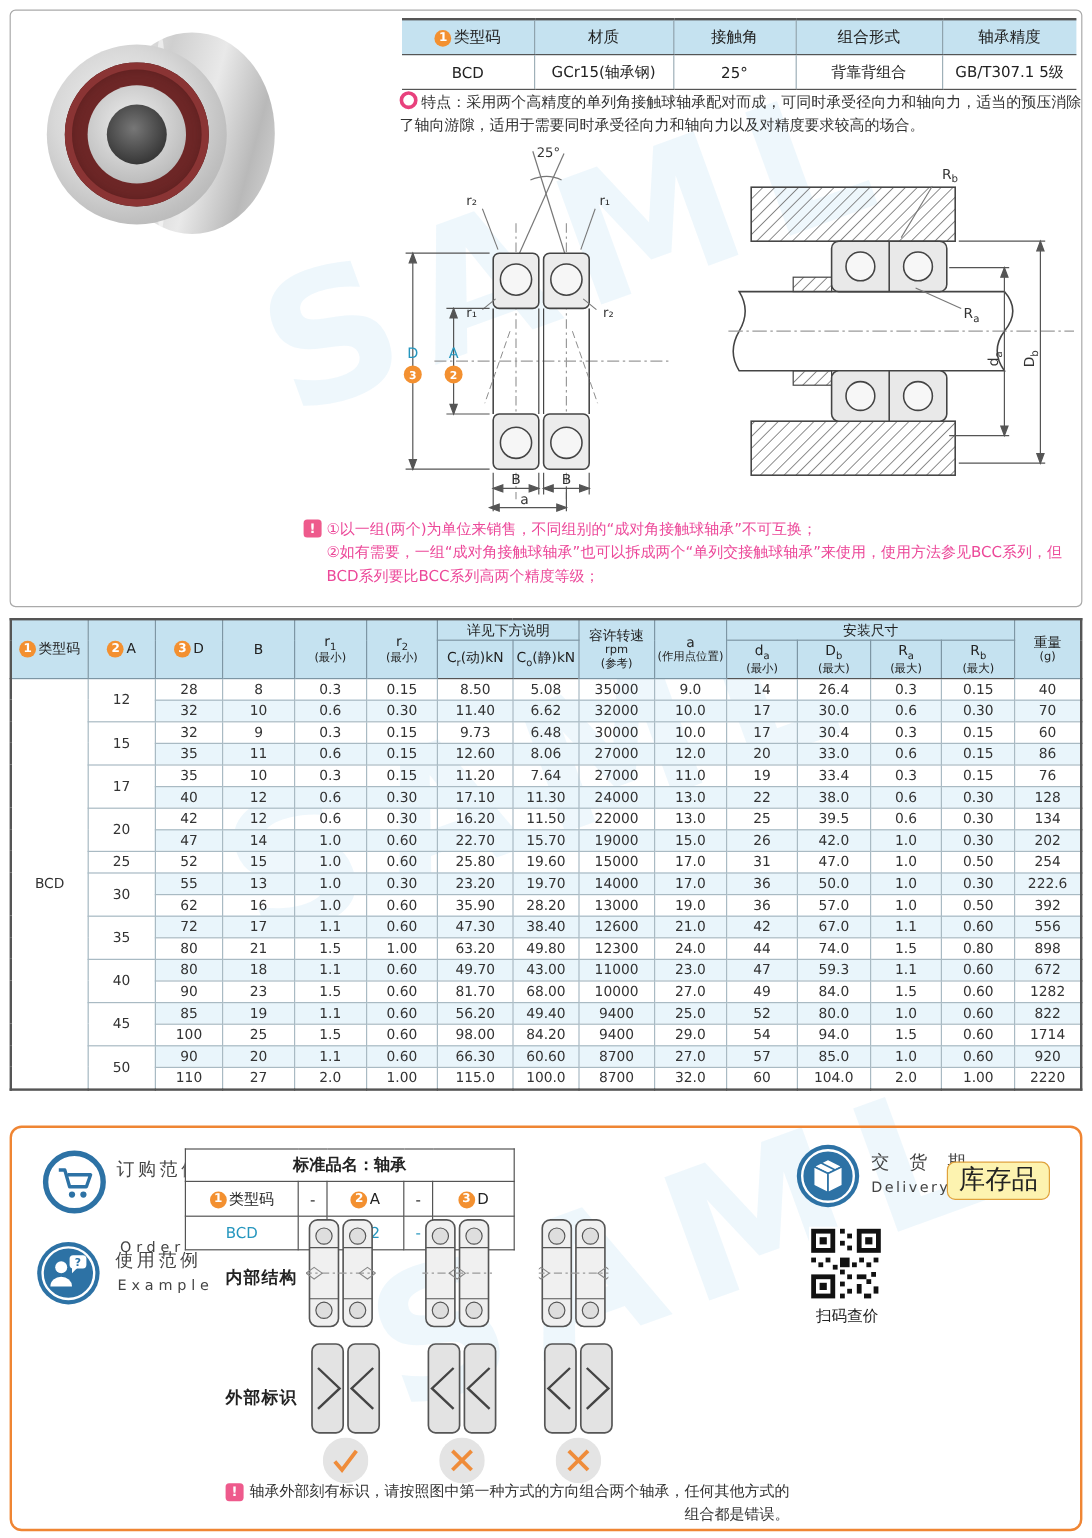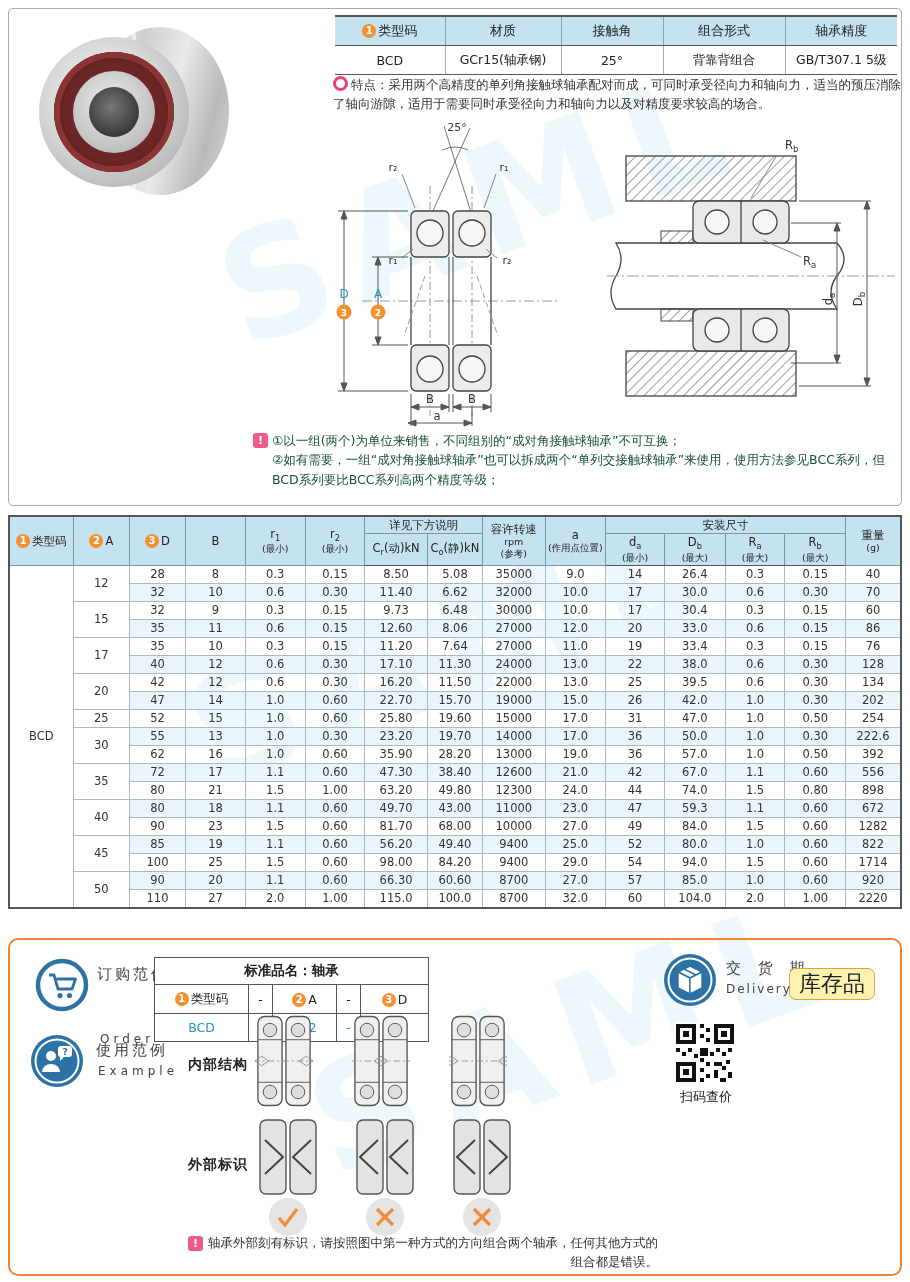--- a/index.html
+++ b/index.html
@@ -36,21 +36,21 @@
   .blue{color:#2596be;}
 
   .feature{left:324px;top:66px;width:574px;font-size:12.5px;line-height:1.55;color:#333;}
   .ring-ico{display:inline-block;width:9px;height:9px;border:3.5px solid #e8417d;border-radius:50%;vertical-align:-2px;margin-right:3px;}
 
   .numbadge{display:inline-block;width:14px;height:14px;line-height:14px;border-radius:50%;background:#f39030;color:#fff;
     font-size:10px;font-weight:bold;text-align:center;vertical-align:1px;margin-right:2px;}
   .bang{display:inline-block;width:15px;height:15px;line-height:15px;border-radius:3px;background:#ee5a8c;color:#fff;
     font-size:11px;font-weight:bold;text-align:center;}
 
-  .notes{left:263px;top:422px;width:634px;font-size:12.5px;line-height:1.55;color:#14532d;}
+  .notes{left:263px;top:422px;width:634px;font-size:12.5px;line-height:1.55;color:#ec4899;}
   .notebang{left:244px;top:424px;}
 
   
   .maintable{position:absolute;left:8px;top:515px;width:894px;z-index:1;border-collapse:collapse;table-layout:fixed;border:2px solid #555;}
   .maintable thead th{background:#c5e2f0;font-weight:normal;font-size:11.5px;color:#222;border:1px solid #7d96a4;padding:1px 0;line-height:1.25;}
   .maintable thead .sub{font-size:9.5px;display:block;}
   .maintable thead tr:last-child th{border-bottom:1.5px solid #555;}
   .maintable tbody td{border:1px solid #a9bac3;font-size:11.5px;text-align:center;height:17px;padding:0;color:#333;}
   .maintable tbody tr.alt{background:#e9f5fb;}
   .maintable tbody tr.gstart td{border-top:1.4px solid #68727a;}

